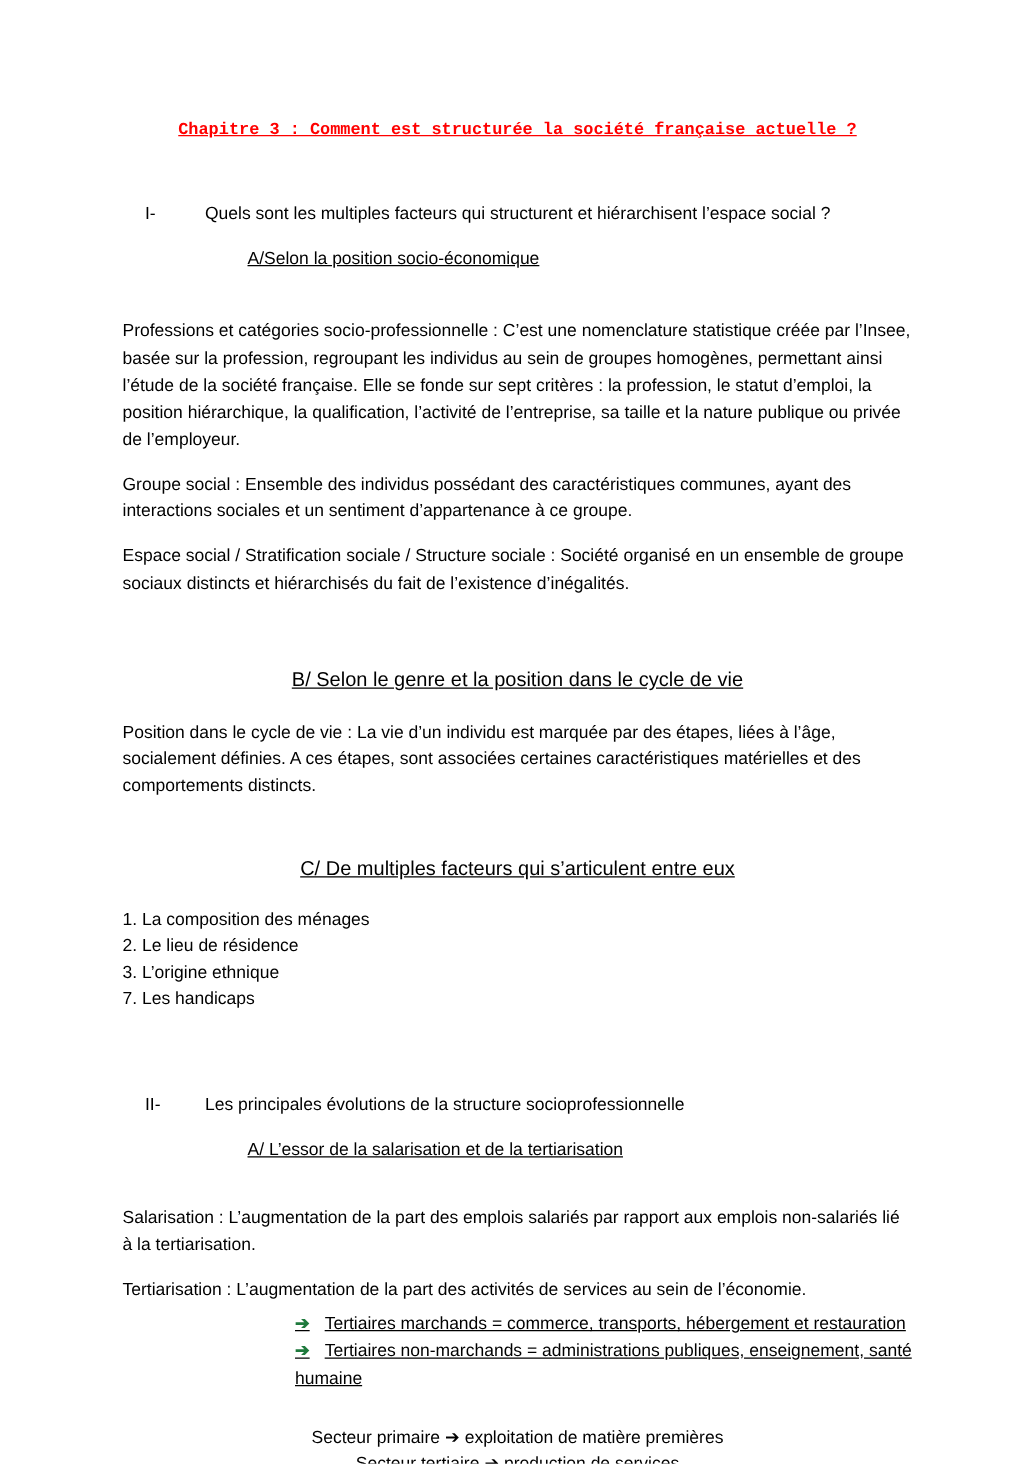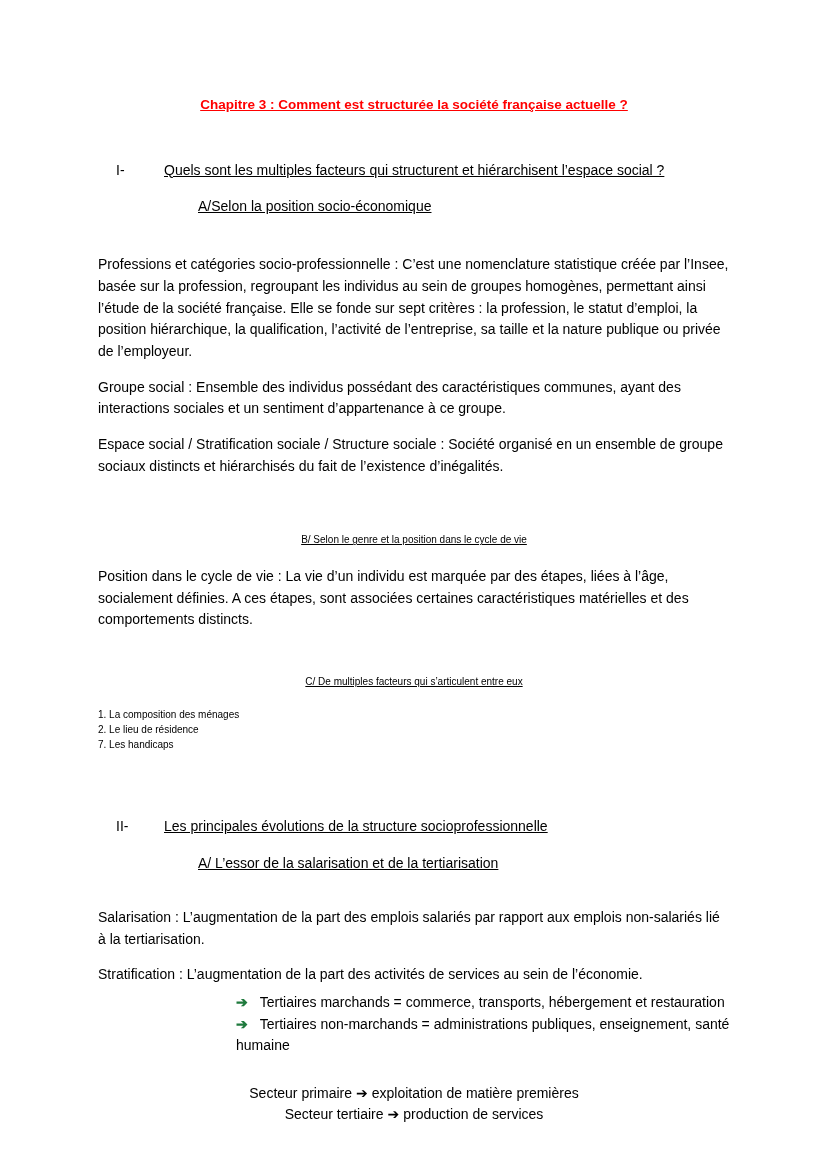--- a/index.html
+++ b/index.html
@@ -22,39 +22,39 @@
     box-sizing: border-box;
     padding: 96px 98px 0 98px;
   }
   .doc-title {
     text-align: center;
     color: #ff0000;
     font-size: 13.5px;
     text-decoration: underline;
     margin: 0 0 46px 0;
     line-height: 1.3;
+    font-family: Liberation Mono, monospace;
   }
   .section-head {
     display: flex;
     font-size: 14px;
     margin: 0;
     line-height: 1.45;
   }
   .section-num {
     width: 66px;
     flex: 0 0 66px;
     padding-left: 18px;
     box-sizing: border-box;
   }
   .section-title {
-    text-decoration: underline;
   }
   .subsection-center {
     text-align: center;
-    font-size: 10px;
+    font-size: 16px;
     text-decoration: underline;
     line-height: 1.45;
     margin: 0;
   }
   .sub-indent {
     padding-left: 84px;
     font-size: 14px;
     line-height: 1.45;
     margin: 16px;
   }
@@ -74,35 +74,36 @@
   .gap-18 { height: 18px; }
   .gap-22 { height: 22px; }
   .gap-26 { height: 26px; }
   .gap-44 { height: 44px; }
   .gap-56 { height: 56px; }
   .gap-64 { height: 64px; }
   ol.plain-list {
     list-style: none;
     margin: 0;
     padding: 0;
-    font-size: 10px;
+    font-size: 14px;
     line-height: 1.5;
   }
   ol.plain-list li {
     margin: 0;
   }
   ul.arrow-list {
     list-style: none;
     margin: 0;
     padding: 0 0 0 138px;
     font-size: 14px;
     line-height: 1.55;
   }
   ul.arrow-list li {
     position: relative;
+    text-decoration: underline;
   }
   ul.arrow-list li .arrow {
     color: #1f7a3d;
     font-weight: bold;
     margin-right: 12px;
   }
   .sector-line {
     font-size: 14px;
     line-height: 1.5;
     text-align: center;
@@ -157,20 +158,21 @@
 
   <div class="gap-44"></div>
 
   <div class="subsection-center">C/ De multiples facteurs qui s’articulent entre eux</div>
 
   <div class="gap-18"></div>
 
   <ol class="plain-list">
     <li>1. La composition des ménages</li>
     <li>2. Le lieu de résidence</li>
+    <li>3. L’origine ethnique</li>
     <li>7. Les handicaps</li>
   </ol>
 
   <div class="gap-64"></div>
 
   <div class="section-head">
     <span class="section-num">II-</span>
     <span class="section-title">Les principales évolutions de la structure socioprofessionnelle</span>
   </div>
 
@@ -180,21 +182,21 @@
 
   <div class="gap-18"></div>
 
   <p class="para">
     <span class="term">Salarisation :</span><span> L’augmentation de la part des emplois salariés par rapport aux emplois non-salariés lié à la tertiarisation.</span>
   </p>
 
   <div class="gap-14"></div>
 
   <p class="para">
-    <span class="term">Stratification :</span><span> L’augmentation de la part des activités de services au sein de l’économie.</span>
+    <span class="term">Tertiarisation :</span><span> L’augmentation de la part des activités de services au sein de l’économie.</span>
   </p>
 
   <div class="gap-6"></div>
 
   <ul class="arrow-list">
     <li><span class="arrow" style="color: rgb(31, 122, 61);">➔</span><span>Tertiaires marchands = commerce, transports, hébergement et restauration</span></li>
     <li><span class="arrow" style="color: rgb(31, 122, 61);">➔</span><span>Tertiaires non-marchands = administrations publiques, enseignement, santé humaine</span></li>
   </ul>
 
   <div class="gap-26"></div>

